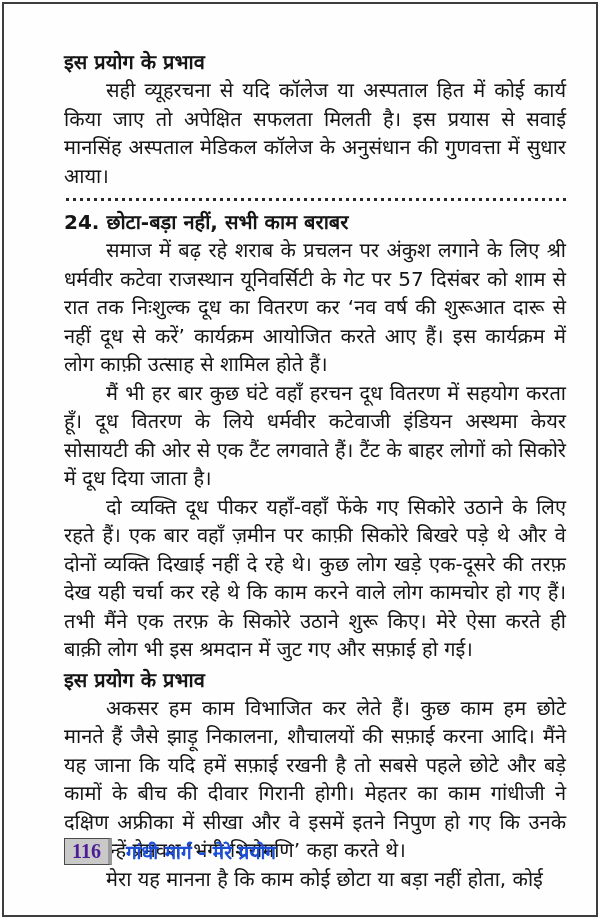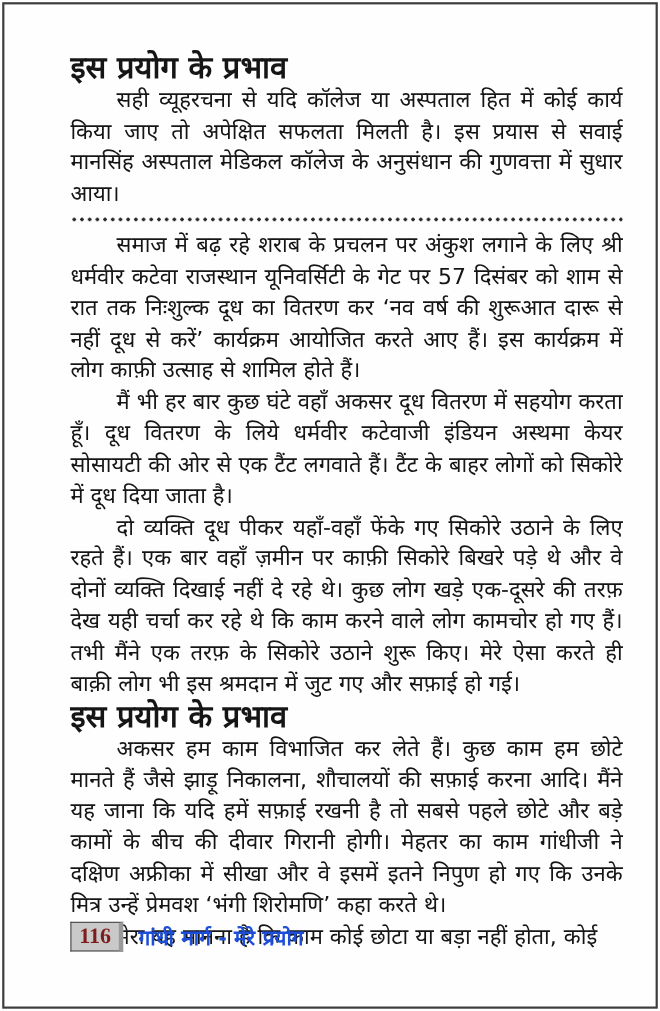--- a/index.html
+++ b/index.html
@@ -22,21 +22,21 @@
     border: 2px solid #3d3d3d;
     pointer-events: none;
   }
   .content {
     position: absolute;
     left: 64px;
     top: 48px;
     width: 502px;
   }
   .section-heading {
-    font-size: 28px;
+    font-size: 20px;
     line-height: 28px;
     font-weight: bold;
     margin: 0;
     text-align: left;
   }
   .para {
     font-size: 20px;
     line-height: 28.5px;
     text-align: justify;
     text-indent: 42px;
@@ -62,43 +62,44 @@
   .page-number-badge {
     display: inline-block;
     background: #c9c9c9;
     border: 1px solid #4a4a4a;
     border-right: 4px solid #9a9a9a;
     padding: 0 7px;
     font-family: "Liberation Serif", "DejaVu Serif", serif;
     font-weight: bold;
     font-size: 20px;
     line-height: 25px;
-    color: #7f1d1d;
+    color: #4c1d95;
   }
   .book-title {
     font-size: 19px;
     font-weight: bold;
     color: #1d4ed8;
   }
 </style>
 </head>
 <body>
 
 <div class="page">
   <div class="page-frame"></div>
 
   <div class="content">
 
     <h2 class="section-heading">इस प्रयोग के प्रभाव</h2>
     <p class="para">सही व्यूहरचना से यदि कॉलेज या अस्पताल हित में कोई कार्य किया जाए तो अपेक्षित सफलता मिलती है। इस प्रयास से सवाई मानसिंह अस्पताल मेडिकल कॉलेज के अनुसंधान की गुणवत्ता में सुधार आया।</p>
 
     <div class="dotted-separator"></div>
 
+    <h2 class="section-heading">24. छोटा-बड़ा नहीं, सभी काम बराबर</h2>
     <p class="para">समाज में बढ़ रहे शराब के प्रचलन पर अंकुश लगाने के लिए श्री धर्मवीर कटेवा राजस्थान यूनिवर्सिटी के गेट पर 57 दिसंबर को शाम से रात तक निःशुल्क दूध का वितरण कर ‘नव वर्ष की शुरूआत दारू से नहीं दूध से करें’ कार्यक्रम आयोजित करते आए हैं। इस कार्यक्रम में लोग काफ़ी उत्साह से शामिल होते हैं।</p>
-    <p class="para">मैं भी हर बार कुछ घंटे वहाँ अकसर दूध वितरण में सहयोग करता हूँ। दूध वितरण के लिये धर्मवीर कटेवाजी इंडियन अस्थमा केयर सोसायटी की ओर से एक टैंट लगवाते हैं। टैंट के बाहर लोगों को सिकोरे में दूध दिया जाता है।</p>
+    <p class="para">मैं भी हर बार कुछ घंटे वहाँ हरचन दूध वितरण में सहयोग करता हूँ। दूध वितरण के लिये धर्मवीर कटेवाजी इंडियन अस्थमा केयर सोसायटी की ओर से एक टैंट लगवाते हैं। टैंट के बाहर लोगों को सिकोरे में दूध दिया जाता है।</p>
     <p class="para">दो व्यक्ति दूध पीकर यहाँ-वहाँ फेंके गए सिकोरे उठाने के लिए रहते हैं। एक बार वहाँ ज़मीन पर काफ़ी सिकोरे बिखरे पड़े थे और वे दोनों व्यक्ति दिखाई नहीं दे रहे थे। कुछ लोग खड़े एक-दूसरे की तरफ़ देख यही चर्चा कर रहे थे कि काम करने वाले लोग कामचोर हो गए हैं। तभी मैंने एक तरफ़ के सिकोरे उठाने शुरू किए। मेरे ऐसा करते ही बाक़ी लोग भी इस श्रमदान में जुट गए और सफ़ाई हो गई।</p>
 
     <h2 class="section-heading heading-gap-top">इस प्रयोग के प्रभाव</h2>
     <p class="para">अकसर हम काम विभाजित कर लेते हैं। कुछ काम हम छोटे मानते हैं जैसे झाड़ू निकालना, शौचालयों की सफ़ाई करना आदि। मैंने यह जाना कि यदि हमें सफ़ाई रखनी है तो सबसे पहले छोटे और बड़े कामों के बीच की दीवार गिरानी होगी। मेहतर का काम गांधीजी ने दक्षिण अफ्रीका में सीखा और वे इसमें इतने निपुण हो गए कि उनके मित्र उन्हें प्रेमवश ‘भंगी शिरोमणि’ कहा करते थे।</p>
     <p class="para">मेरा यह मानना है कि काम कोई छोटा या बड़ा नहीं होता, कोई</p>
 
   </div>
 
   <div class="footer">
     <span class="page-number-badge">116</span>

